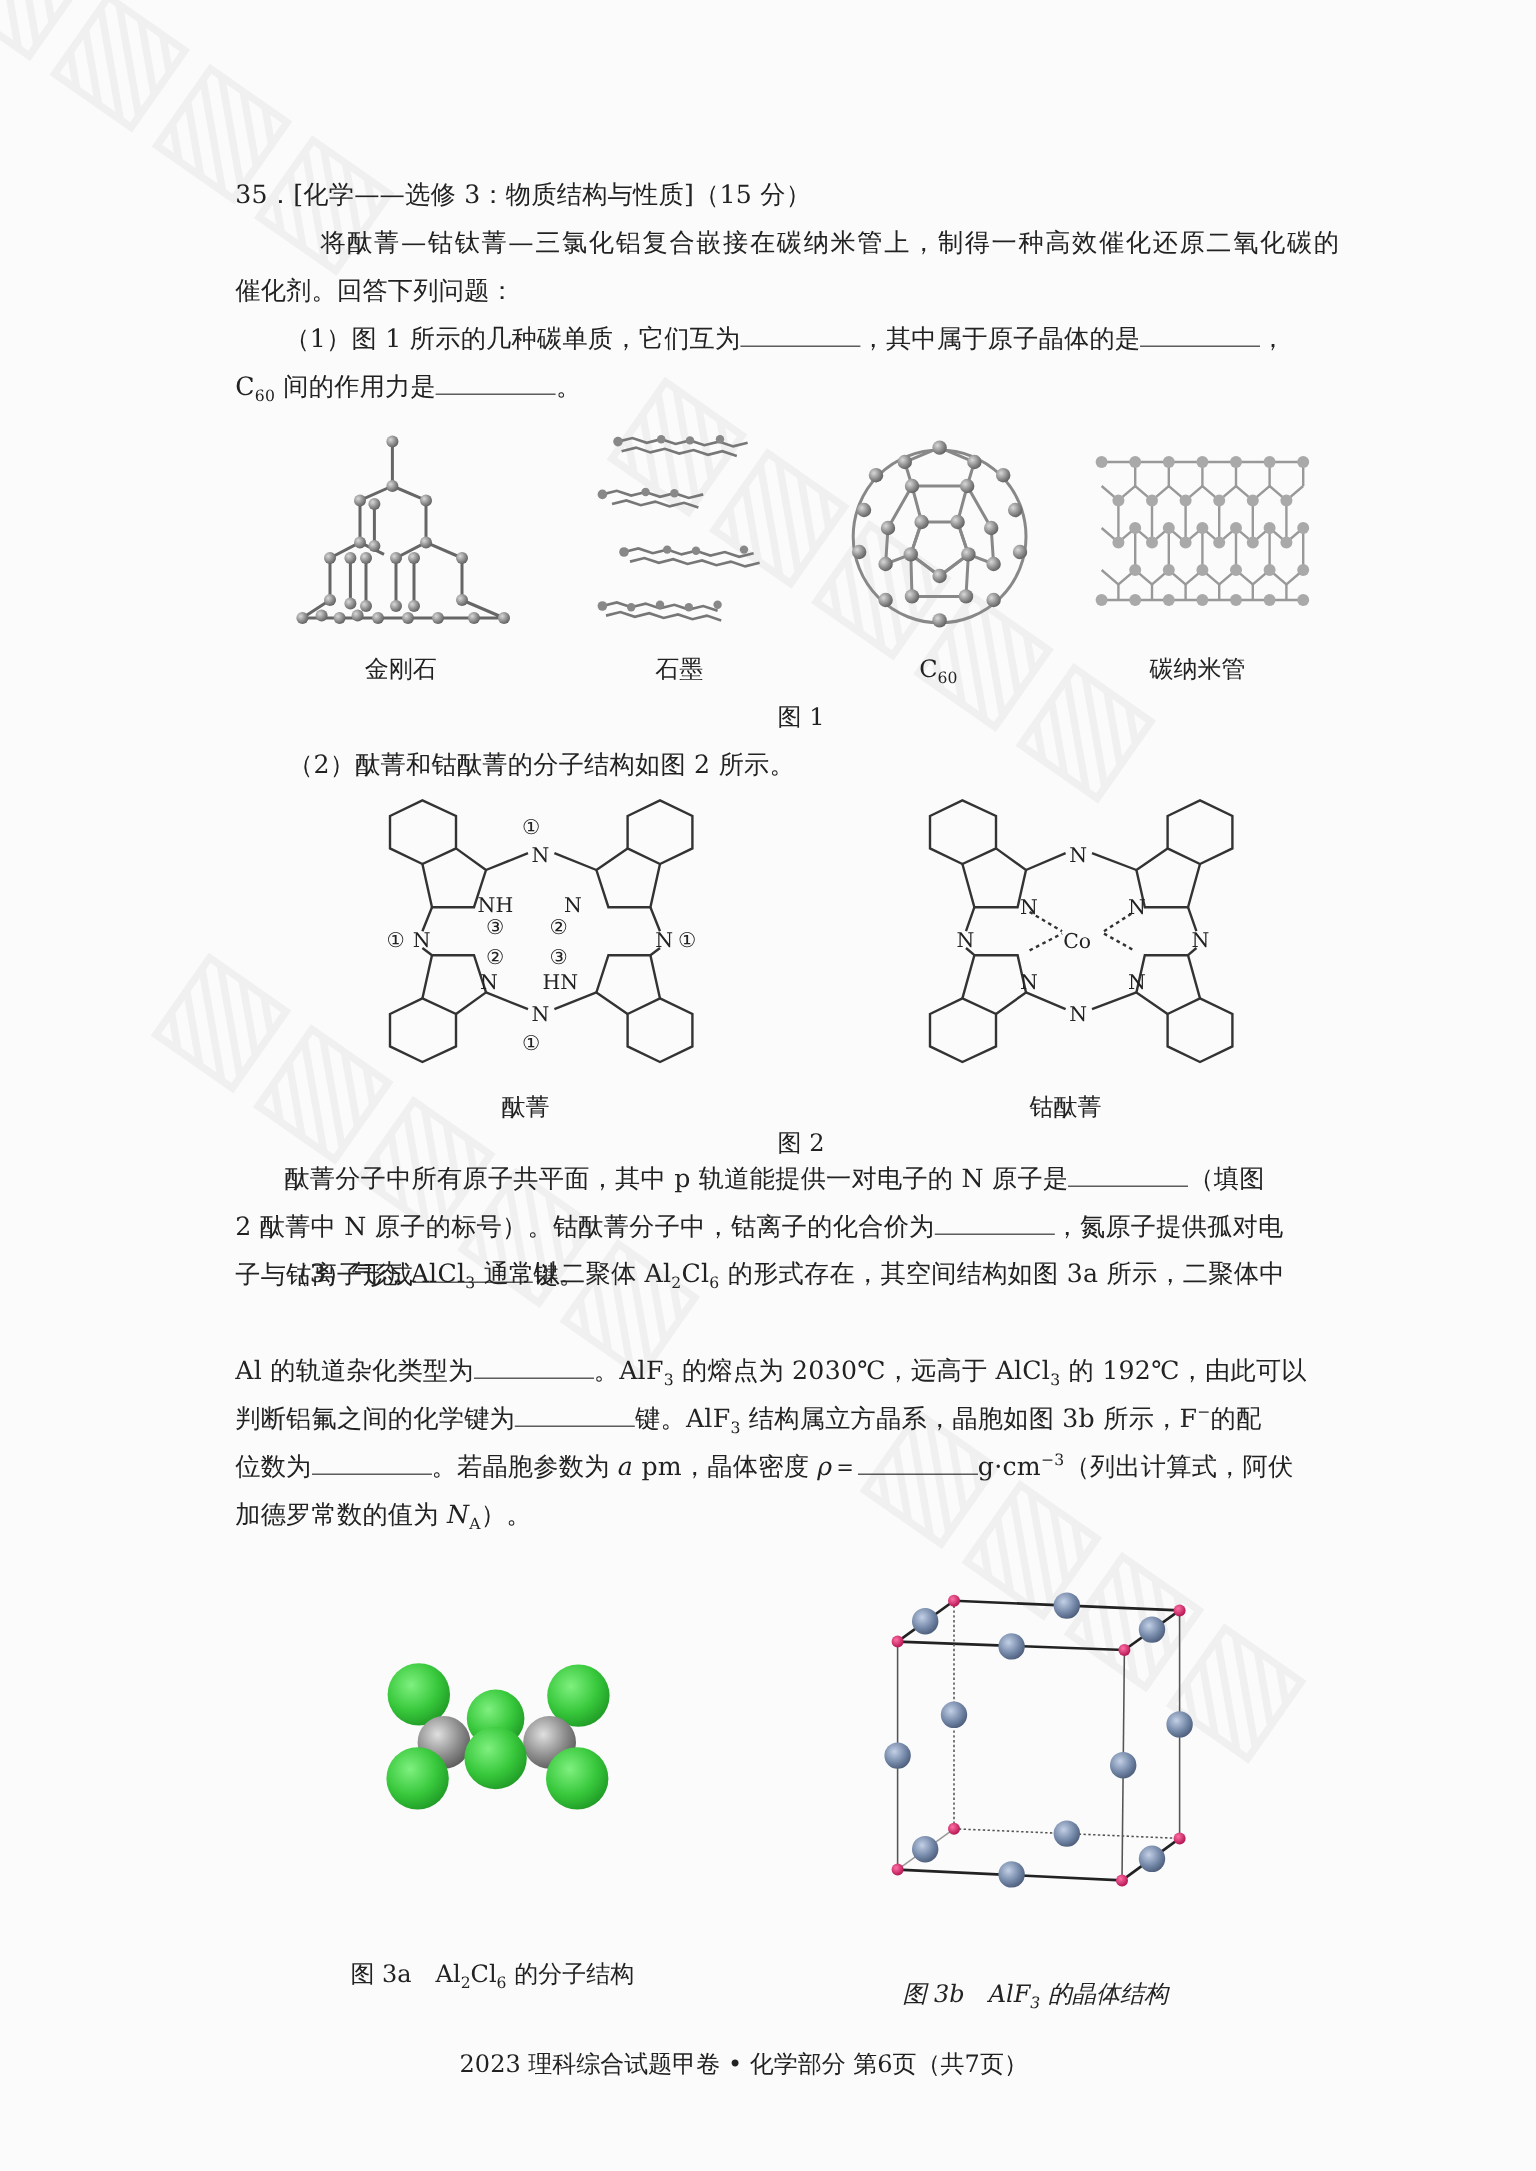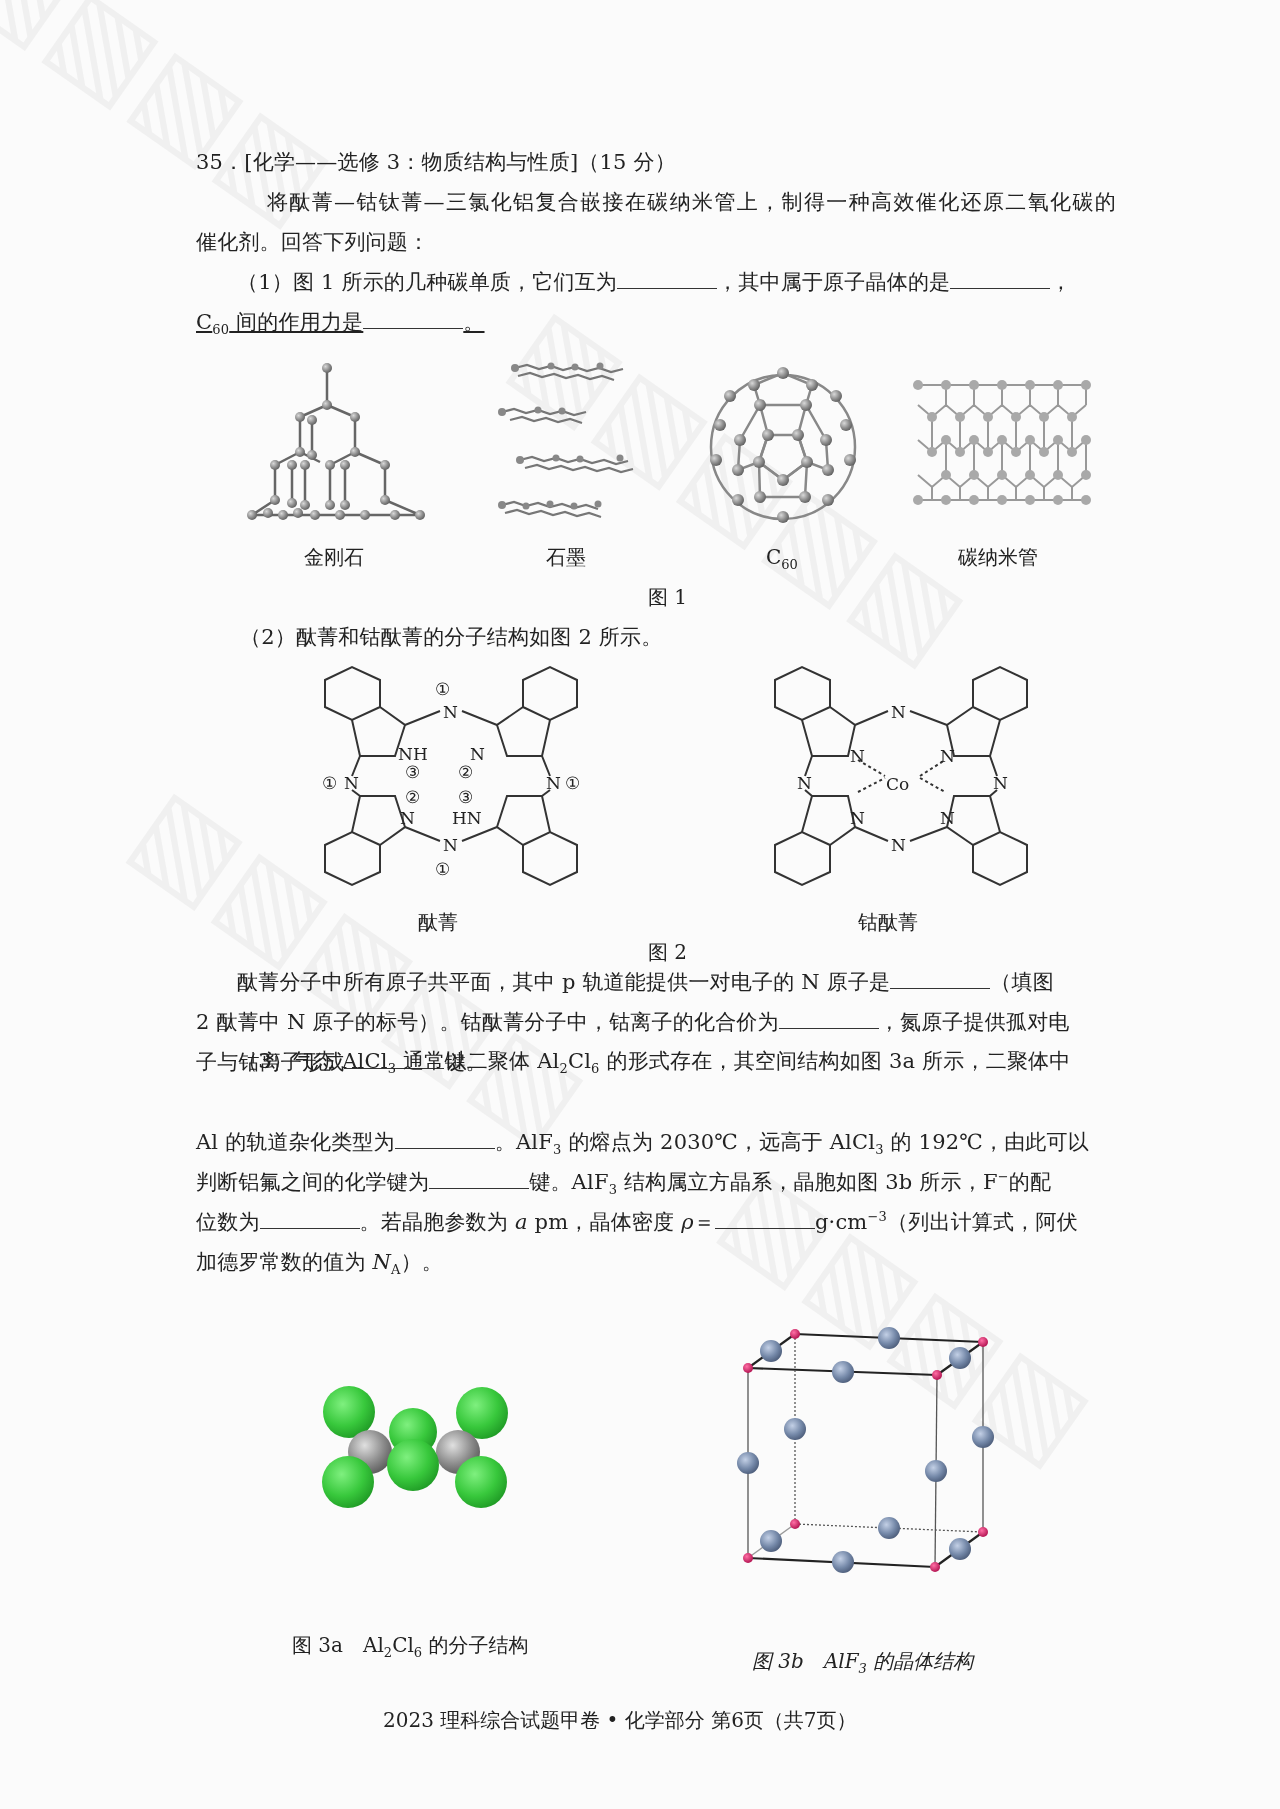--- a/index.html
+++ b/index.html
@@ -23,21 +23,21 @@
 <div class="watermark" style="left:480px;top:420px;">▧▧▧▧▧</div>
 <div class="watermark" style="left:100px;top:900px;">▧▧▧▧▧</div>
 <div class="watermark" style="left:700px;top:1250px;">▧▧▧▧</div>
 
 <div class="line" style="top:148px;"><span>35．[化学——选修 3：物质结构与性质]（15 分）</span></div>
 
 <div class="line indent" style="top:188px;width:849px;text-align-last:justify;text-align:justify;margin-left:30px;"><span>将酞菁—钴钛菁—三氯化铝复合嵌接在碳纳米管上，制得一种高效催化还原二氧化碳的</span></div>
 <div class="line" style="top:228px;"><span>催化剂。回答下列问题：</span></div>
 
 <div class="line indent" style="top:268px;"><span>（1）图 1 所示的几种碳单质，它们互为</span><span class="blank"></span><span>，其中属于原子晶体的是</span><span class="blank"></span><span>，</span></div>
-<div class="line" style="top:308px;text-decoration:underline;"><span>C</span><sub>60</sub><span> 间的作用力是</span><span class="blank"></span><span>。</span></div>
+<div class="line" style="top:308px;"><span>C</span><sub>60</sub><span> 间的作用力是</span><span class="blank"></span><span>。</span></div>
 
 <svg class="fig" style="left:230px;top:355px;" width="880" height="180" viewBox="230 355 880 180">
   <defs>
     <radialGradient id="gball" cx="35%" cy="35%" r="70%">
       <stop offset="0" stop-color="#d8d8d8"></stop>
         <stop offset="0.6" stop-color="#8c8c8c"></stop>
         <stop offset="1" stop-color="#5e5e5e"></stop>
     </radialGradient>
   </defs>
 

